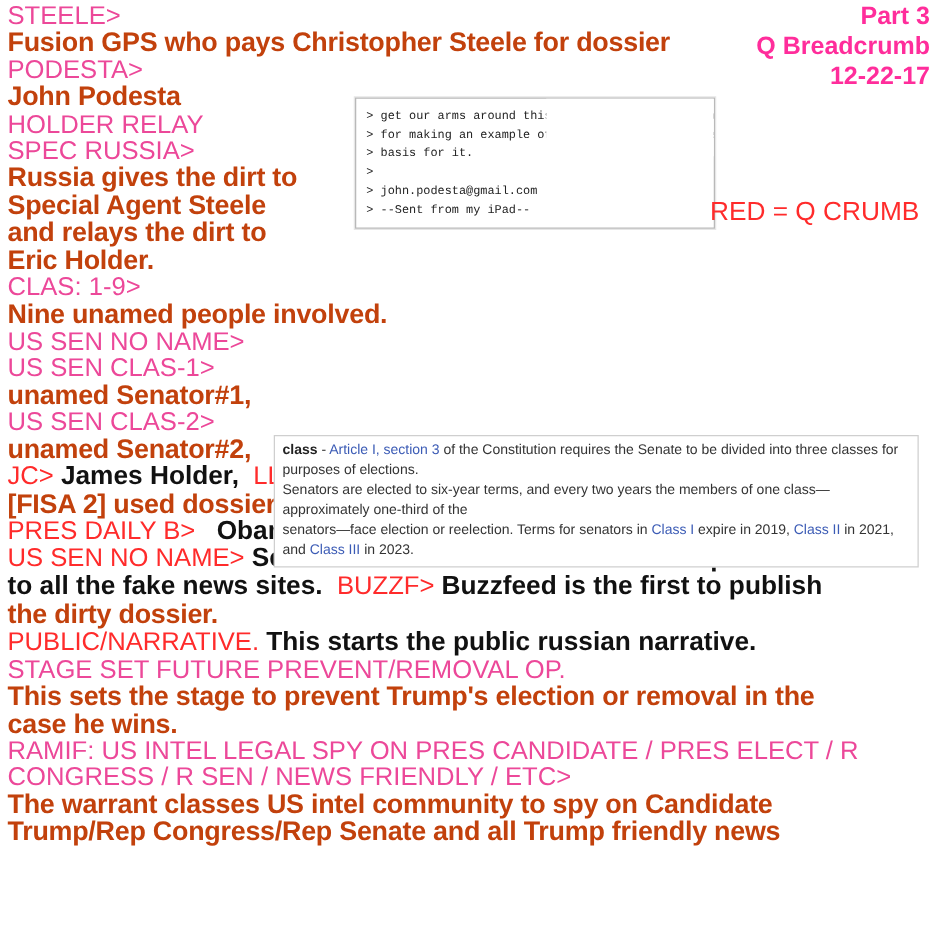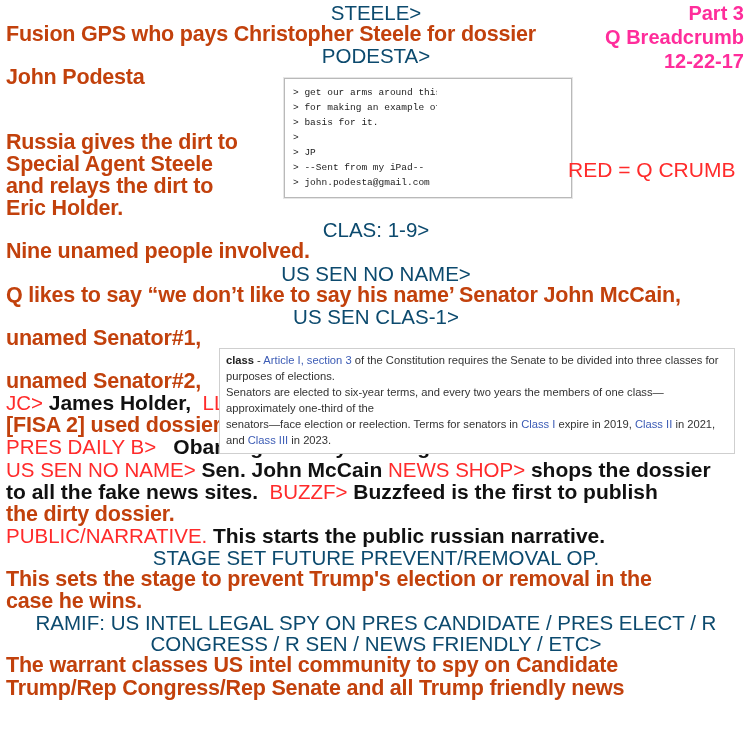--- a/index.html
+++ b/index.html
@@ -21,24 +21,23 @@
     padding: 2px 4px 0 6px;
     box-sizing: border-box;
   }
   .line {
     line-height: 1.03;
     margin: 0;
     padding: 0;
     white-space: normal;
   }
   .red {
-    color: #0c4a6e;
+    color: #ec4899;
     font-weight: 400;
     font-size: 20.5px;
-    text-align: center;
   }
   .black {
     color: #c2410c;
     font-weight: bold;
     font-size: 21.5px;
     letter-spacing: -0.2px;
   }
   .pink {
     color: #ff2d9b;
     font-weight: bold;
@@ -141,21 +140,20 @@
     <div class="line black">John Podesta</div>
     <div class="line red">HOLDER RELAY</div>
     <div class="line red">SPEC RUSSIA&gt;</div>
     <div class="line black">Russia gives the dirt to</div>
     <div class="line black">Special Agent Steele</div>
     <div class="line black">and relays the dirt to</div>
     <div class="line black">Eric Holder.</div>
     <div class="line red">CLAS: 1-9&gt;</div>
     <div class="line black">Nine unamed people involved.</div>
     <div class="line red">US SEN NO NAME&gt;</div>
-    <div class="line black">Q likes to say “we don’t like to say his name’  Senator John McCain,</div>
     <div class="line red">US SEN CLAS-1&gt;</div>
     <div class="line black">unamed Senator#1,</div>
     <div class="line red">US SEN CLAS-2&gt;</div>
     <div class="line black">unamed Senator#2,</div>
 
     <div class="line mixline">
       <span class="redlbl">JC&gt;</span>
       <span class="blklbl">James Holder,</span>&nbsp;
       <span class="redlbl">LL&gt;</span>
       <span class="blklbl">Loretta Lynch, and</span>&nbsp;
@@ -197,23 +195,22 @@
     <div class="line red">CONGRESS / R SEN / NEWS FRIENDLY / ETC&gt;</div>
     <div class="line black">The warrant classes US intel community to spy on Candidate</div>
     <div class="line black">Trump/Rep Congress/Rep Senate and all Trump friendly news</div>
   </div>
 
   <div class="email-box">
     <div class="eline">&gt; get our arms around this once there is an actual campaign. I'm definitely</div>
     <div class="eline">&gt; for making an example of a suspected leaker whether or not we have any real</div>
     <div class="eline">&gt; basis for it.</div>
     <div class="eline">&gt;</div>
-    <div class="eline">&gt; JP</div>
+    <div class="eline">&gt; john.podesta@gmail.com</div>
     <div class="eline">&gt; --Sent from my iPad--</div>
-    <div class="eline">&gt; john.podesta@gmail.com</div>
   </div>
   <div class="email-white-cover"></div>
 
   <div class="redcrumb">RED = Q CRUMB</div>
 
   <div class="clause-box">
     <span><b>class</b>
     <span>-</span>
     <span class="lnk">Article I, section 3</span><span> of the Constitution requires the Senate to be divided into three classes for purposes of elections.</span><br>
     <span>Senators are elected to six-year terms, and every two years the members of one class—approximately one-third of the</span><br>

